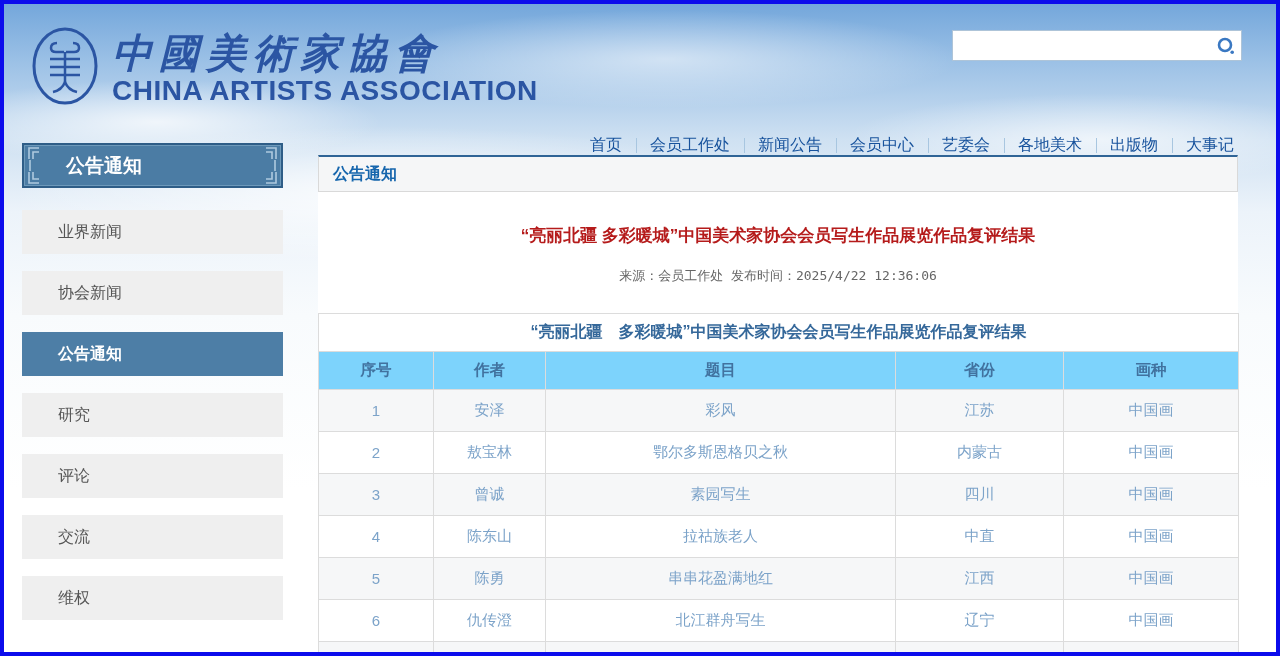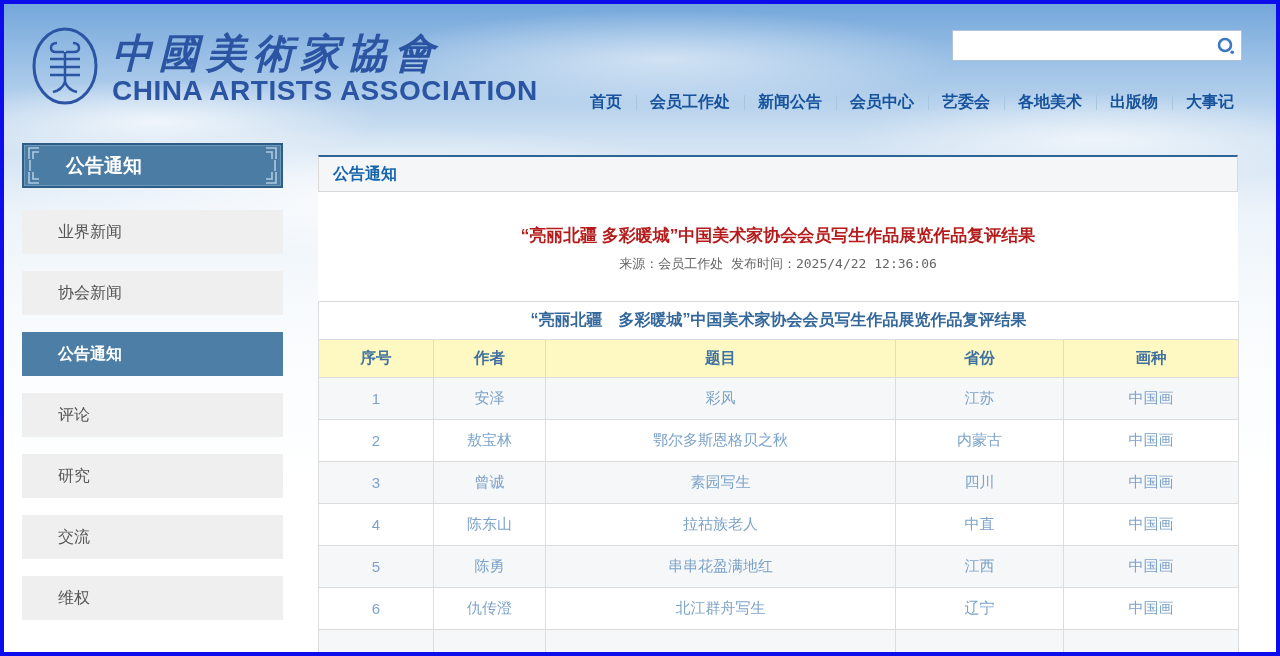--- a/index.html
+++ b/index.html
@@ -29,22 +29,22 @@
     position:absolute; right:34px; top:26px; width:290px; height:31px;
     background:#fff; border:1px solid #aec4d8; display:flex; align-items:center;
   }
   .search-input {
     flex:1; height:100%; border:none; outline:none; background:transparent;
     font-size:14px; padding:0 8px; color:#333;
   }
   .search-btn { width:30px; height:28px; border:none; background:transparent; cursor:pointer; display:flex; align-items:center; justify-content:center; }
   .nav { position:absolute; right:28px; top:86px; display:flex; align-items:center; }
   .nav-item {
-    color:#17529c; font-weight:bold; font-size:16px; padding:2px 14px;
-    text-decoration:none; cursor:pointer; position:relative; white-space:nowrap;
+    color:#17529c; font-weight:normal; font-size:16px; padding:2px 14px;
+    text-decoration:none; cursor:pointer; position:relative; white-space:nowrap;margin-top:43px;
   }
   .nav-item + .nav-item::before {
     content:""; position:absolute; left:0; top:5px; bottom:5px; width:1px; background:#a8c6e0;
   }
 
   
   .sidebar { position:absolute; left:18px; top:139px; width:261px; }
   .side-header {
     position:relative; height:45px; background:#4b7ca4;
     border:2px solid #2e5d87; box-shadow:inset 0 0 0 1px #6d99ba;
@@ -63,31 +63,31 @@
   
   .main { position:absolute; left:314px; top:151px; width:920px; background:#fff; min-height:500px; }
   .breadcrumb {
     height:37px; background:#f5f6f7; border:1px solid #d9d9d9; border-top:2px solid #2f6496;
     color:#1666ad; font-weight:bold; font-size:16px; line-height:33px; padding-left:14px;
   }
   .article-title {
     margin-top:32px; text-align:center; color:#b51b1b; font-weight:bold; font-size:17px;
   }
   .article-meta {
-    margin-top:8px; text-align:center; color:#666; font-size:13px;
+    margin-top:20px; text-align:center; color:#666; font-size:13px;
     font-family:"DejaVu Sans Mono", monospace;
   }
   table.results {
     margin-top:28px; width:920px; border-collapse:collapse; table-layout:fixed;
   }
   table.results th, table.results td {
     border:1px solid #dcdcdc; text-align:center; overflow:hidden; white-space:nowrap;
   }
   .t-caption th { height:38px; color:#35689a; font-size:16px; font-weight:bold; background:#fff; }
-  .t-head th { height:38px; color:#41729f; font-size:15.5px; font-weight:bold; background:#fef9c3; }
+  .t-head th { height:38px; color:#41729f; font-size:15.5px; font-weight:bold; background:#7dd3fc; }
   tbody td { height:42px; color:#7ca3c9; font-size:15px; }
   tbody tr:nth-child(odd) td { background:#f6f7f8; }
   tbody tr:nth-child(even) td { background:#ffffff; }
 </style>
 </head>
 <body>
 
 <div class="page">
 
   <div class="logo">
@@ -137,22 +137,22 @@
       <svg class="ornament right" viewBox="0 0 14 37" fill="none" stroke="#b9d2e5" stroke-width="1.6">
         <path d="M12 1 H2 V12 M12 5 H6 V12"></path>
         <path d="M12 36 H2 V25 M12 32 H6 V25"></path>
         <path d="M3 13 V24"></path>
       </svg>
     </div>
     <div>
         <div class="side-item">业界新闻</div>
         <div class="side-item">协会新闻</div>
         <div class="side-item active">公告通知</div>
+        <div class="side-item">研究</div>
         <div class="side-item">评论</div>
-        <div class="side-item">研究</div>
         <div class="side-item">交流</div>
         <div class="side-item">维权</div>
       </div>
   </aside>
 
   <main class="main">
     <div class="breadcrumb">公告通知</div>
     <h1 class="article-title">“亮丽北疆 多彩暖城”中国美术家协会会员写生作品展览作品复评结果</h1>
     <div class="article-meta">来源：会员工作处 发布时间：2025/4/22 12:36:06</div>
 

